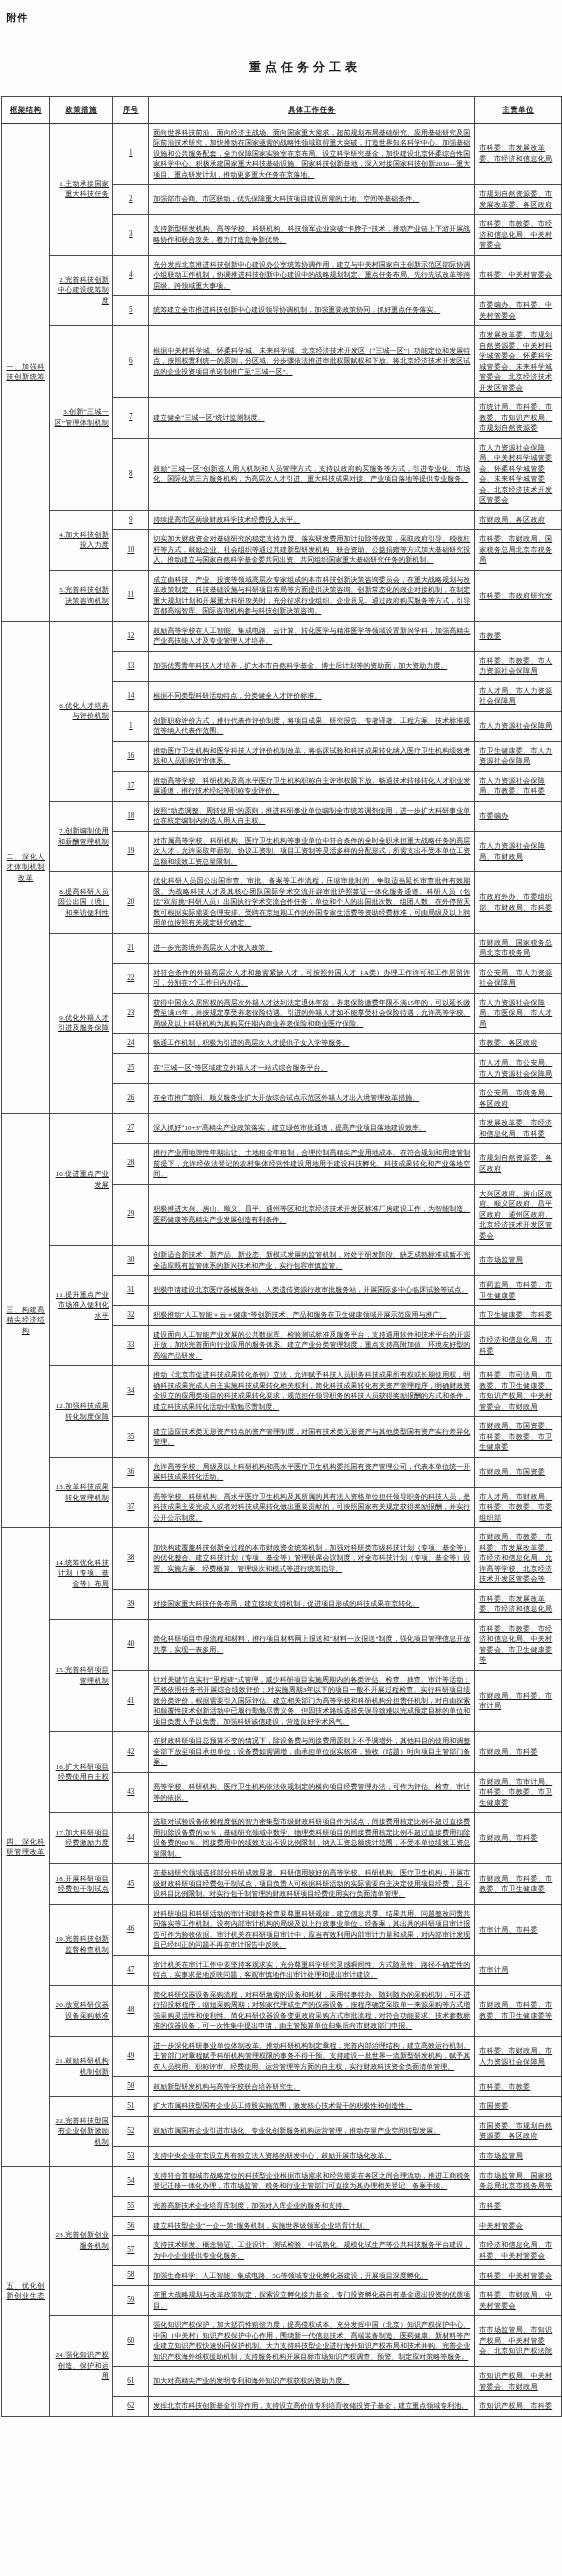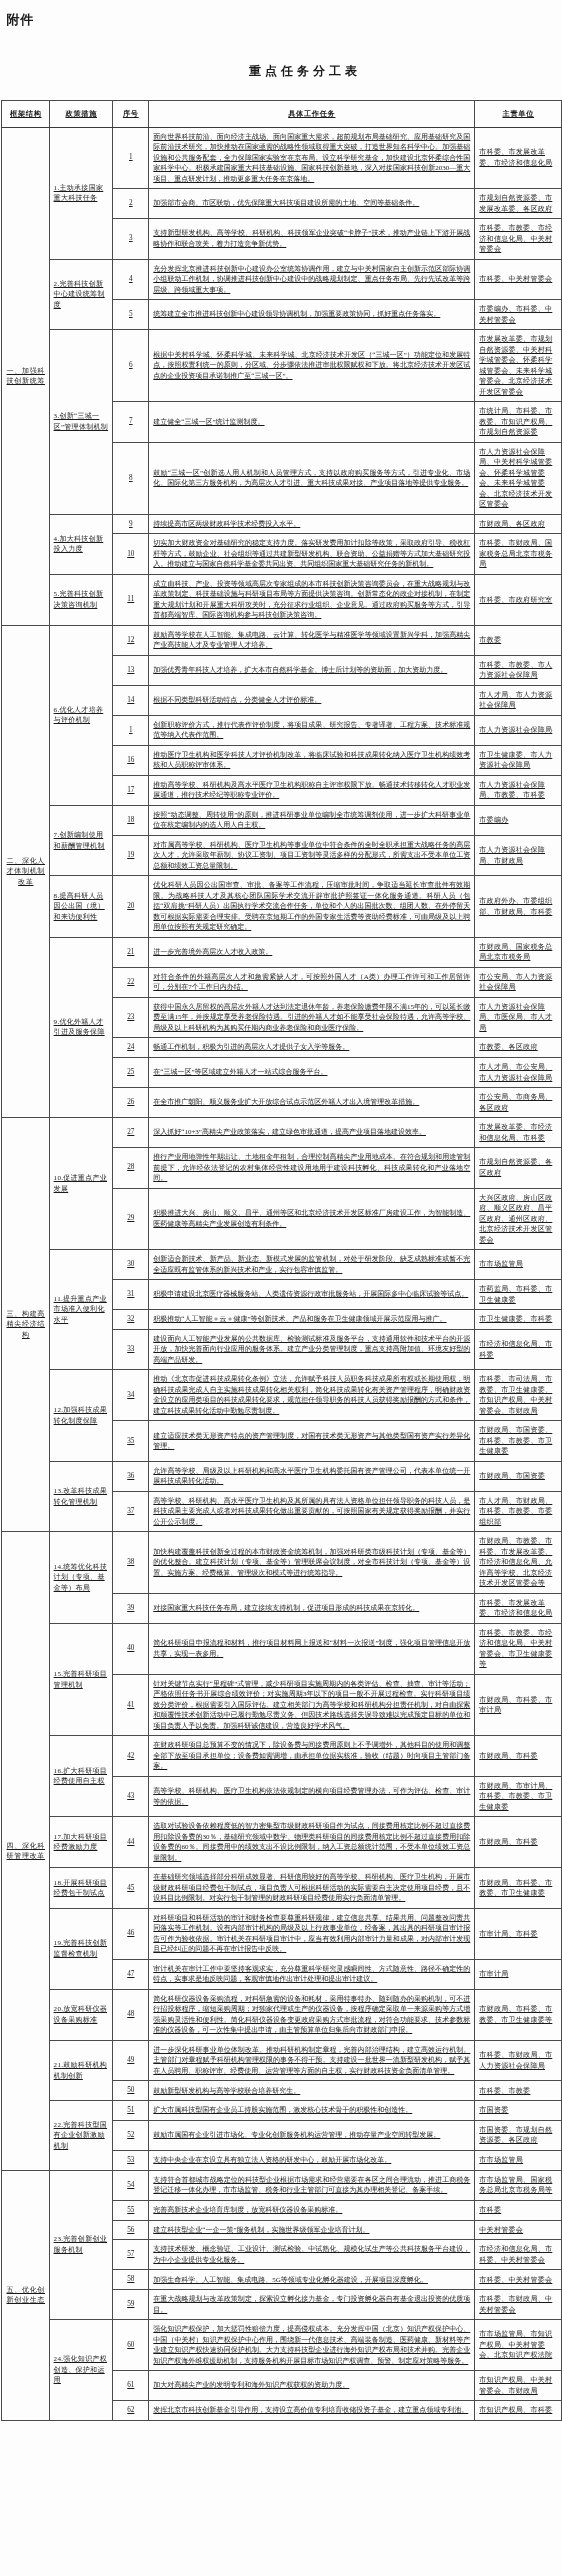--- a/index.html
+++ b/index.html
@@ -1,24 +1,24 @@
 <!DOCTYPE html>
 <html style="font-size:10.5px"><head>
 <meta charset="utf-8">
 <style>
   html,body{margin:0;padding:0;background:#fdfdfd;}
   body{width:562px;font-family:"Liberation Serif","DejaVu Serif",serif;color:#1a1a1a;}
-  .attachment{font-size:13px;font-weight:bold;padding:10.5px 0 0 6.6px;letter-spacing:0.7px;}
+  .attachment{font-size:10px;font-weight:bold;padding:10.5px 0 0 6.6px;letter-spacing:0.7px;}
   .doc-title{text-align:center;font-size:12px;font-weight:bold;letter-spacing:4px;margin:34px 0 20px 0;padding-left:48px;}
   table.task-table{border-collapse:collapse;width:560px;margin:0 1.3px 5.3px 1.3px;table-layout:fixed;border:1.3px solid #3a3a3a;text-decoration:underline;}
   .task-table th{border:0.7px solid #4a4a4a;border-bottom:1.3px solid #3a3a3a;font-size:7.2px;font-weight:bold;
     padding:8px 1.3px;text-align:center;letter-spacing:0.7px;}
   .task-table td{border:0.7px solid #4a4a4a;font-size:7px;line-height:1.5;padding:4px 4px;vertical-align:middle;color:#222;}
   td.section-cell{text-align:center;padding:15px 2px;letter-spacing:0.7px;vertical-align:middle;}
-  td.measure-cell{text-align:left;padding:2.6px 3.3px;letter-spacing:0.3px;}
+  td.measure-cell{text-align:right;padding:2.6px 3.3px;letter-spacing:0.3px;}
   td.no-cell{text-align:center;font-family:"Liberation Serif",serif;font-size:7.2px;}
   td.task-cell{text-align:justify;}
   td.unit-cell{text-align:left;letter-spacing:0.3px;}
   tr.sec-start td{border-top:1.3px solid #3a3a3a;}
 </style>
 </head>
 <body>
 
 <div class="attachment">附件</div>
 <div class="doc-title">重点任务分工表</div>
@@ -334,21 +334,21 @@
       </tr>
       <tr class="sec-start">
         <td class="section-cell" rowspan="9">五、优化创新创业生态</td>
         <td class="measure-cell" rowspan="6">23.完善创新创业服务机制</td>
         <td class="no-cell">54</td>
         <td class="task-cell">支持符合首都城市战略定位的科技型企业根据市场需求和经营需要在各区之间合理流动，推进工商税务登记迁移一体化办理，市市场监管、税务和行业主管部门可直接为其办理相关登记、备案手续。</td>
         <td class="unit-cell">市市场监管局、国家税务总局北京市税务局等</td>
       </tr>
       <tr>
         <td class="no-cell">55</td>
-        <td class="task-cell">完善高新技术企业培育库制度，放宽科研仪器设备采购标准。</td>
+        <td class="task-cell">完善高新技术企业培育库制度，加强对入库企业的服务和支持。</td>
         <td class="unit-cell">市科委</td>
       </tr>
       <tr>
         <td class="no-cell">56</td>
         <td class="task-cell">建立科技型企业“一企一策”服务机制，实施世界级领军企业培育计划。</td>
         <td class="unit-cell">中关村管委会</td>
       </tr>
       <tr>
         <td class="no-cell">57</td>
         <td class="task-cell">支持技术研发、概念验证、工业设计、测试检验、中试熟化、规模化试生产等公共科技服务平台建设，为中小企业提供专业化服务。</td>

